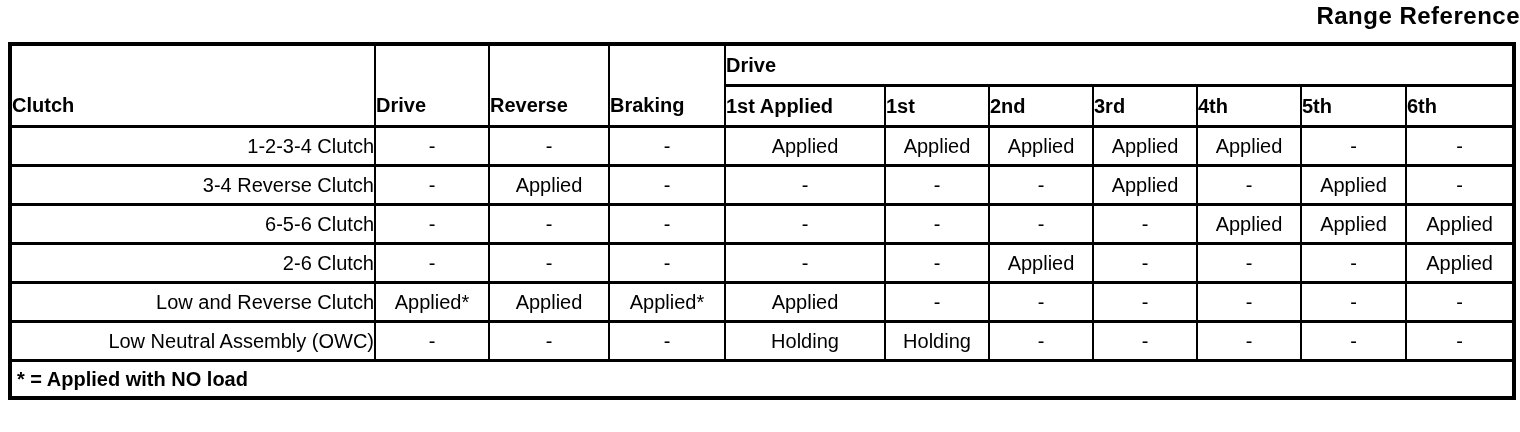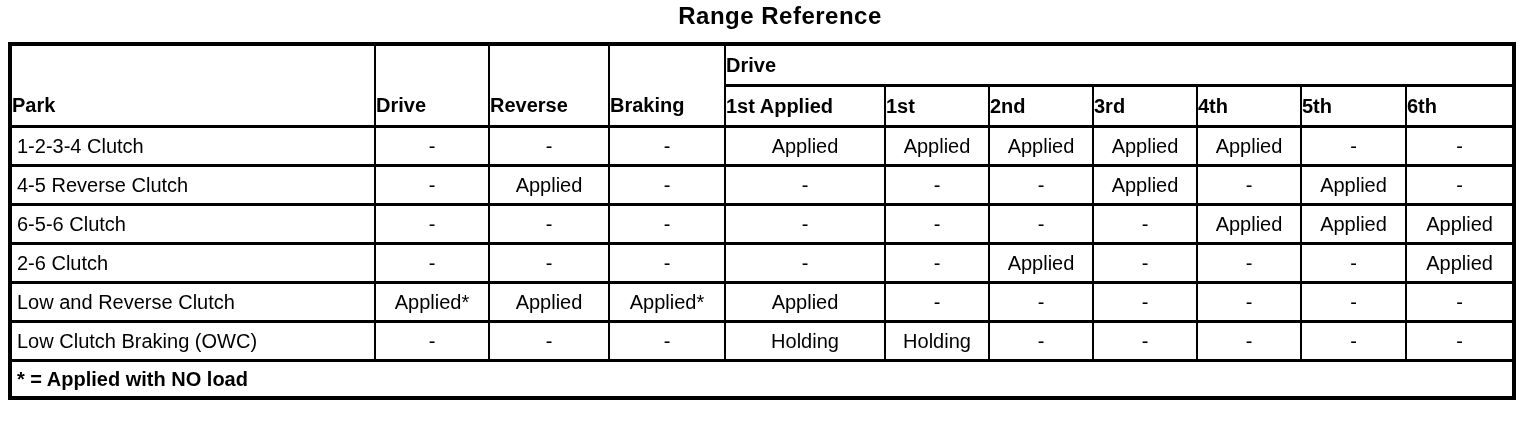--- a/index.html
+++ b/index.html
@@ -10,21 +10,21 @@
     font-family: "Liberation Sans", sans-serif;
   }
   .page {
     position: relative;
     width: 1520px;
     height: 432px;
     background: #ffffff;
     overflow: hidden;
   }
   .title {
-    text-align: center;
+    text-align: right;
     font-weight: bold;
     font-size: 24px;
     letter-spacing: 0.5px;
     padding-top: 3px;
     line-height: 26px;
     padding-left: 40px;
   }
   table.range-table {
     border-collapse: collapse;
     table-layout: fixed;
@@ -56,21 +56,21 @@
     vertical-align: bottom;
     padding-bottom: 9px;
   }
   .range-table tbody tr { height: 39px; }
   .range-table tbody td {
     text-align: center;
     vertical-align: middle;
     font-weight: normal;
   }
   .range-table tbody td.row-label {
-    text-align: left;
+    text-align: right;
     padding-left: 5px;
     margin-top: 13px;
   }
   .range-table tfoot tr { height: 38px; }
   .range-table tfoot td {
     text-align: left;
     vertical-align: middle;
     padding-left: 5px;
     font-weight: bold;
   }
@@ -90,21 +90,21 @@
       <col style="width:160px">
       <col style="width:104px">
       <col style="width:104px">
       <col style="width:104px">
       <col style="width:104px">
       <col style="width:105px">
       <col style="width:108px">
     </colgroup>
     <thead>
       <tr class="hdr-top">
-        <th class="span-2" rowspan="2">Park</th>
+        <th class="span-2" rowspan="2">Clutch</th>
         <th class="span-2" rowspan="2">Drive</th>
         <th class="span-2" rowspan="2">Reverse</th>
         <th class="span-2" rowspan="2">Braking</th>
         <th colspan="7">Drive</th>
       </tr>
       <tr class="hdr-sub">
         <th>1st Applied</th>
         <th>1st</th>
         <th>2nd</th>
         <th>3rd</th>
@@ -121,21 +121,21 @@
         <td>-</td>
         <td>Applied</td>
         <td>Applied</td>
         <td>Applied</td>
         <td>Applied</td>
         <td>Applied</td>
         <td>-</td>
         <td>-</td>
       </tr>
       <tr>
-        <td class="row-label">4-5 Reverse Clutch</td>
+        <td class="row-label">3-4 Reverse Clutch</td>
         <td>-</td>
         <td>Applied</td>
         <td>-</td>
         <td>-</td>
         <td>-</td>
         <td>-</td>
         <td>Applied</td>
         <td>-</td>
         <td>Applied</td>
         <td>-</td>
@@ -173,21 +173,21 @@
         <td>Applied*</td>
         <td>Applied</td>
         <td>-</td>
         <td>-</td>
         <td>-</td>
         <td>-</td>
         <td>-</td>
         <td>-</td>
       </tr>
       <tr>
-        <td class="row-label">Low Clutch Braking (OWC)</td>
+        <td class="row-label">Low Neutral Assembly (OWC)</td>
         <td>-</td>
         <td>-</td>
         <td>-</td>
         <td>Holding</td>
         <td>Holding</td>
         <td>-</td>
         <td>-</td>
         <td>-</td>
         <td>-</td>
         <td>-</td>

